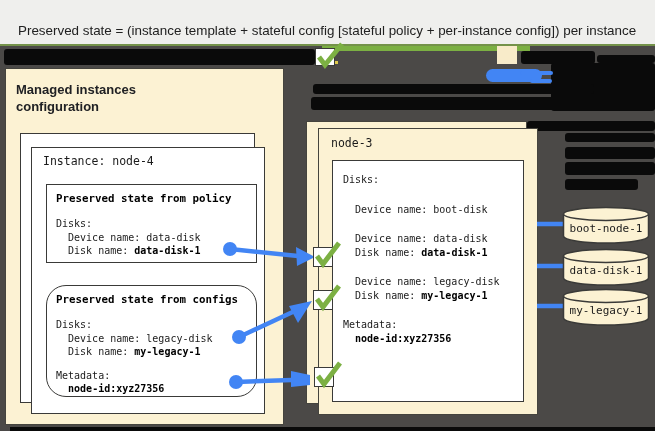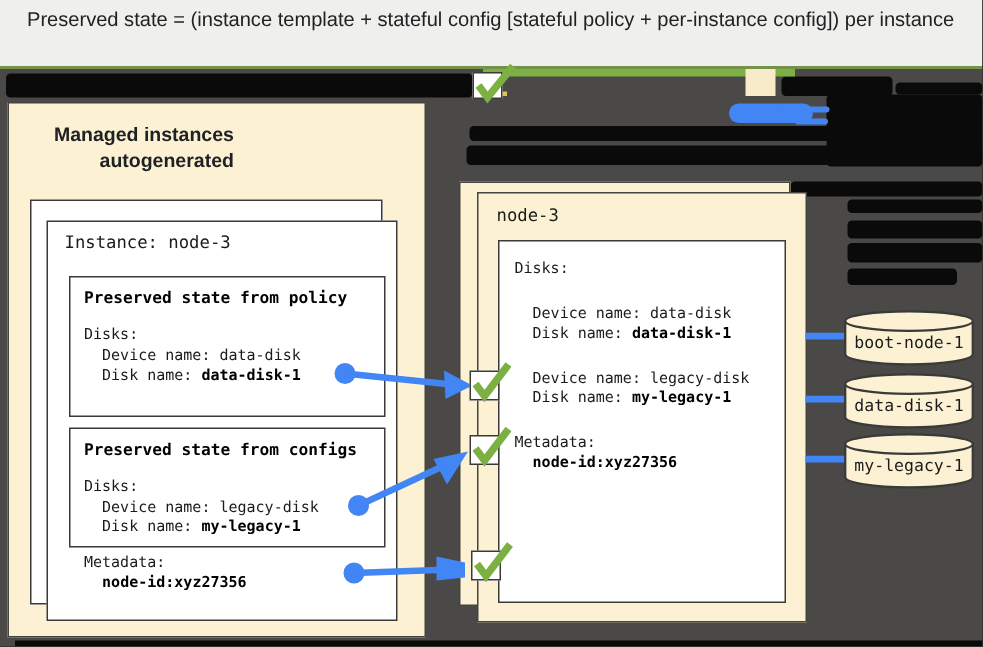--- a/index.html
+++ b/index.html
@@ -1,34 +1,34 @@
 <!DOCTYPE html>
 <html><head>
 <meta charset="utf-8">
 <style>
   html,body{margin:0;padding:0;background:#222;}
   #screen{position:relative;width:655px;height:431px;overflow:hidden;
           background:#4b4947;font-family:"Liberation Sans",sans-serif;}
   .titlebar{position:absolute;left:0;top:0;width:655px;height:44px;background:#efefed;z-index:10;}
-  .titlebar .t{position:absolute;left:18px;top:5px;font-size:13.4px;color:#212121;}
+  .titlebar .t{position:absolute;left:18px;top:23px;font-size:13.4px;color:#212121;}
   .greenline-thin{position:absolute;left:0;top:44px;width:655px;height:2px;background:#74924a;z-index:5;}
   .redact{position:absolute;background:#0a0a0a;border-radius:3px;z-index:6;}
   .greenline-thick{position:absolute;left:322px;top:46px;width:208px;height:5px;background:#7cb043;z-index:7;}
   .mini-beige{position:absolute;left:497px;top:46px;width:20px;height:18px;background:#f8ebc9;z-index:7;}
   .blue-scribble{position:absolute;background:#4285f4;z-index:8;border-radius:7px;}
   .yellow-dash{position:absolute;left:320px;top:61px;width:18px;height:3px;background:#ddc84a;z-index:7;}
   .beige-panel{position:absolute;background:#fcf2d3;border:1px solid #45443e;box-sizing:border-box;}
   .whitebox{position:absolute;background:#ffffff;border:1.4px solid #3a3a38;box-sizing:border-box;}
   .innerbox{position:absolute;background:#ffffff;border:1.2px solid #3a3a38;box-sizing:border-box;padding:7px 9px;}
   .line{white-space:pre;font-size:10px;line-height:13.5px;color:#1b1b1b;
         font-family:"DejaVu Sans Mono",monospace;}
   .b{font-weight:bold;color:#000;}
   .boxtitle{white-space:pre;font-size:10.8px;font-weight:bold;color:#000;margin-bottom:12px;
             font-family:"DejaVu Sans Mono",monospace;} .gap16{margin-bottom:16px;} .gaptop10{margin-top:10px;}
-  .heading{position:absolute;left:36px;top:82px;font-size:13px;line-height:16.5px;color:#202124;z-index:12;text-align:right;}
+  .heading{position:absolute;left:16px;top:82px;font-size:13px;line-height:16.5px;color:#202124;z-index:12;}
   .heading .hb{font-weight:bold;}
   .checkbox{position:absolute;width:20px;height:20px;background:#fff;border:1.2px solid #3a3a38;
             box-sizing:border-box;z-index:45;}
   .checksvg{position:absolute;z-index:46;pointer-events:none;}
   .overlay{position:absolute;left:0;top:0;z-index:40;pointer-events:none;}
   .cylinder{position:absolute;width:88px;height:40px;z-index:45;}
   .cylinder .lbl{position:absolute;left:0;right:0;top:16px;text-align:center;
                  font-size:11px;color:#1b1b1b;font-family:"DejaVu Sans Mono",monospace;}
 </style>
 </head>
@@ -61,51 +61,52 @@
     <path d="M7 17 L13 25 L30 4" fill="none" stroke="#7cb043" stroke-width="5"></path>
   </svg>
   <div class="mini-beige"></div>
   <div class="blue-scribble" style="left:486px;top:69px;width:56px;height:13px;"></div>
   <div class="blue-scribble" style="left:520px;top:71px;width:33px;height:4px;border-radius:2px;"></div>
   <div class="blue-scribble" style="left:530px;top:79px;width:22px;height:4px;border-radius:2px;"></div>
 
   <div class="beige-panel" style="left:5px;top:68px;width:279px;height:357px;z-index:10;"></div>
   <div class="heading">
     <div class="hb">Managed instances</div>
-    <div class="hb">autogenerated</div>
+    <div class="hb">configuration</div>
   </div>
 
   <div class="whitebox" style="left:20px;top:133px;width:235px;height:270px;z-index:11;"></div>
   <div class="whitebox" style="left:31px;top:147px;width:234px;height:267px;z-index:12;">
-    <div class="line" style="position:absolute;left:11px;top:7px;font-size:11.5px;">Instance: node-3</div>
+    <div class="line" style="position:absolute;left:11px;top:7px;font-size:11.5px;">Instance: node-4</div>
   </div>
 
-  <div class="innerbox" style="left:46px;top:184px;width:211px;height:94px;z-index:13;">
+  <div class="innerbox" style="left:46px;top:184px;width:211px;height:79px;z-index:13;">
     <div class="boxtitle">Preserved state from policy</div>
     <div class="line">Disks:</div>
     <div class="line">  Device name: data-disk</div>
     <div class="line"><span>  Disk name: </span><span class="b">data-disk-1</span></div>
   </div>
 
-  <div class="innerbox" style="left:46px;top:285px;width:211px;height:80px;z-index:13;">
+  <div class="innerbox" style="left:46px;top:285px;width:211px;height:112px;z-index:13;border-radius:20px;">
     <div class="boxtitle">Preserved state from configs</div>
     <div class="line">Disks:</div>
     <div class="line">  Device name: legacy-disk</div>
     <div class="line"><span>  Disk name: </span><span class="b">my-legacy-1</span></div>
     <div class="line gaptop10">Metadata:</div>
     <div class="line"><span>  </span><span class="b">node-id:xyz27356</span></div>
   </div>
 
   <div class="beige-panel" style="left:306px;top:121px;width:221px;height:283px;z-index:10;"></div>
   <div class="beige-panel" style="left:318px;top:128px;width:220px;height:287px;z-index:11;">
     <div class="line" style="position:absolute;left:12px;top:8px;font-size:11.5px;">node-3</div>
   </div>
   <div class="whitebox" style="left:332px;top:160px;width:192px;height:242px;z-index:12;padding:12px 10px 0 10px;">
     <div class="line gap16">Disks:</div>
     <div class="gap16">
+      <div class="line">  Device name: boot-disk</div>
     </div>
     <div class="gap16">
       <div class="line">  Device name: data-disk</div>
       <div class="line"><span>  Disk name: </span><span class="b">data-disk-1</span></div>
     </div>
     <div class="gap16">
       <div class="line">  Device name: legacy-disk</div>
       <div class="line"><span>  Disk name: </span><span class="b">my-legacy-1</span></div>
     </div>
     <div class="line">Metadata:</div>

